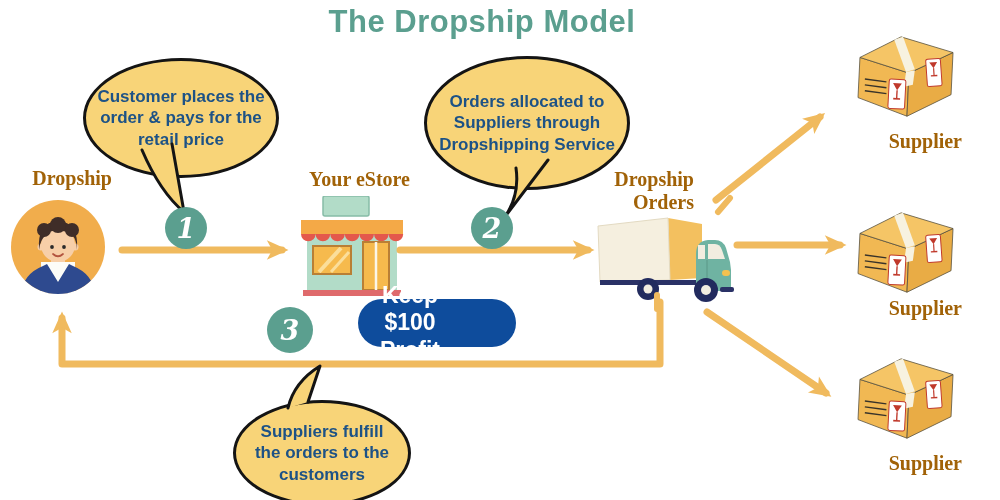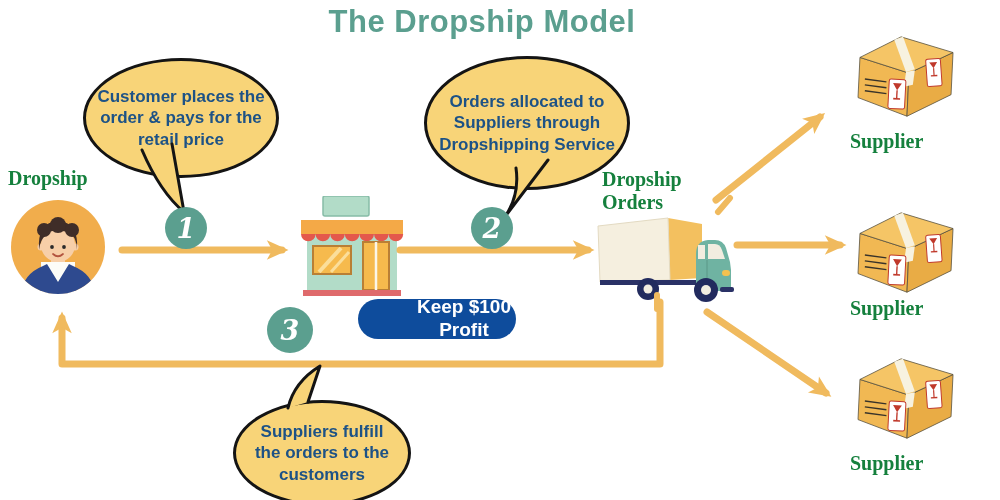--- a/index.html
+++ b/index.html
@@ -5,27 +5,27 @@
   html,body{margin:0;padding:0;background:#fff;}
   .canvas{position:relative;width:1000px;height:500px;background:#ffffff;overflow:hidden;
           font-family:"Liberation Sans",sans-serif;padding-left:12px;}
   .title{position:absolute;top:4px;left:0;width:964px;text-align:center;
          font-weight:bold;font-size:31px;color:#5B9F8F;letter-spacing:.5px;}
   .bubble{position:absolute;background:#F8D478;border:3px solid #141414;border-radius:50%;
           display:flex;align-items:center;justify-content:center;text-align:center;
           font-weight:bold;color:#1D5286;z-index:3;line-height:1.25;}
   .bubble-text{display:block;}
   .node-label{position:absolute;font-family:"Liberation Serif",serif;font-weight:bold;
-              font-size:20px;color:#15803d;text-align:left;line-height:1.15;z-index:2;}
+              font-size:20px;color:#a16207;text-align:right;line-height:1.15;z-index:2;}
   .step{position:absolute;width:42px;height:42px;border-radius:50%;background:#5B9F8F;color:#fff;
         display:flex;align-items:center;justify-content:center;z-index:5;
         font-family:"DejaVu Serif",serif;font-style:italic;font-weight:bold;font-size:27px;}
-  .pill{position:absolute;left:358px;top:299px;width:158px;height:40px;border-radius:26px;
-        background:#0E4C9C;color:#fff;display:flex;align-items:center;justify-content:flex-end;
-        text-align:center;font-weight:bold;font-size:19px;line-height:1.2;z-index:3;}
+  .pill{position:absolute;left:358px;top:299px;width:158px;height:48px;border-radius:26px;
+        background:#0E4C9C;color:#fff;display:flex;align-items:center;justify-content:flex-start;
+        text-align:center;font-weight:bold;font-size:23px;line-height:1.2;z-index:3;}
   .pill span{width:104px;display:block;}
   .icon{position:absolute;z-index:2;}
   .overlay{position:absolute;left:0;top:0;z-index:4;pointer-events:none;}
 </style>
 </head>
 <body>
 
 <div class="canvas">
 
   <svg width="0" height="0" style="position:absolute" aria-hidden="true">
@@ -63,20 +63,21 @@
 
   <div class="bubble" style="left:83px;top:58px;width:190px;height:114px;font-size:17px">
     <span class="bubble-text" style="width:178px">Customer places the order &amp; pays for the retail price</span>
   </div>
 
   <div class="bubble" style="left:233px;top:400px;width:172px;height:100px;font-size:17px">
     <span class="bubble-text" style="width:150px">Suppliers fulfill the orders to the customers</span>
   </div>
 
   <div class="node-label" style="left:8px;top:167px;width:104px">Dropship</div>
+  <div class="node-label" style="left:298px;top:168px;width:112px">Your eStore</div>
   <div class="node-label" style="left:602px;top:168px;width:92px">Dropship Orders</div>
   <div class="node-label" style="left:850px;top:130px;width:112px">Supplier</div>
   <div class="node-label" style="left:850px;top:297px;width:112px">Supplier</div>
   <div class="node-label" style="left:850px;top:452px;width:112px">Supplier</div>
 
   <svg class="icon" style="left:11px;top:200px" width="94" height="94" viewBox="0 0 94 94">
     <defs>
         <clipPath id="av-clip">
           <circle cx="47" cy="47" r="47"></circle>
         </clipPath>

